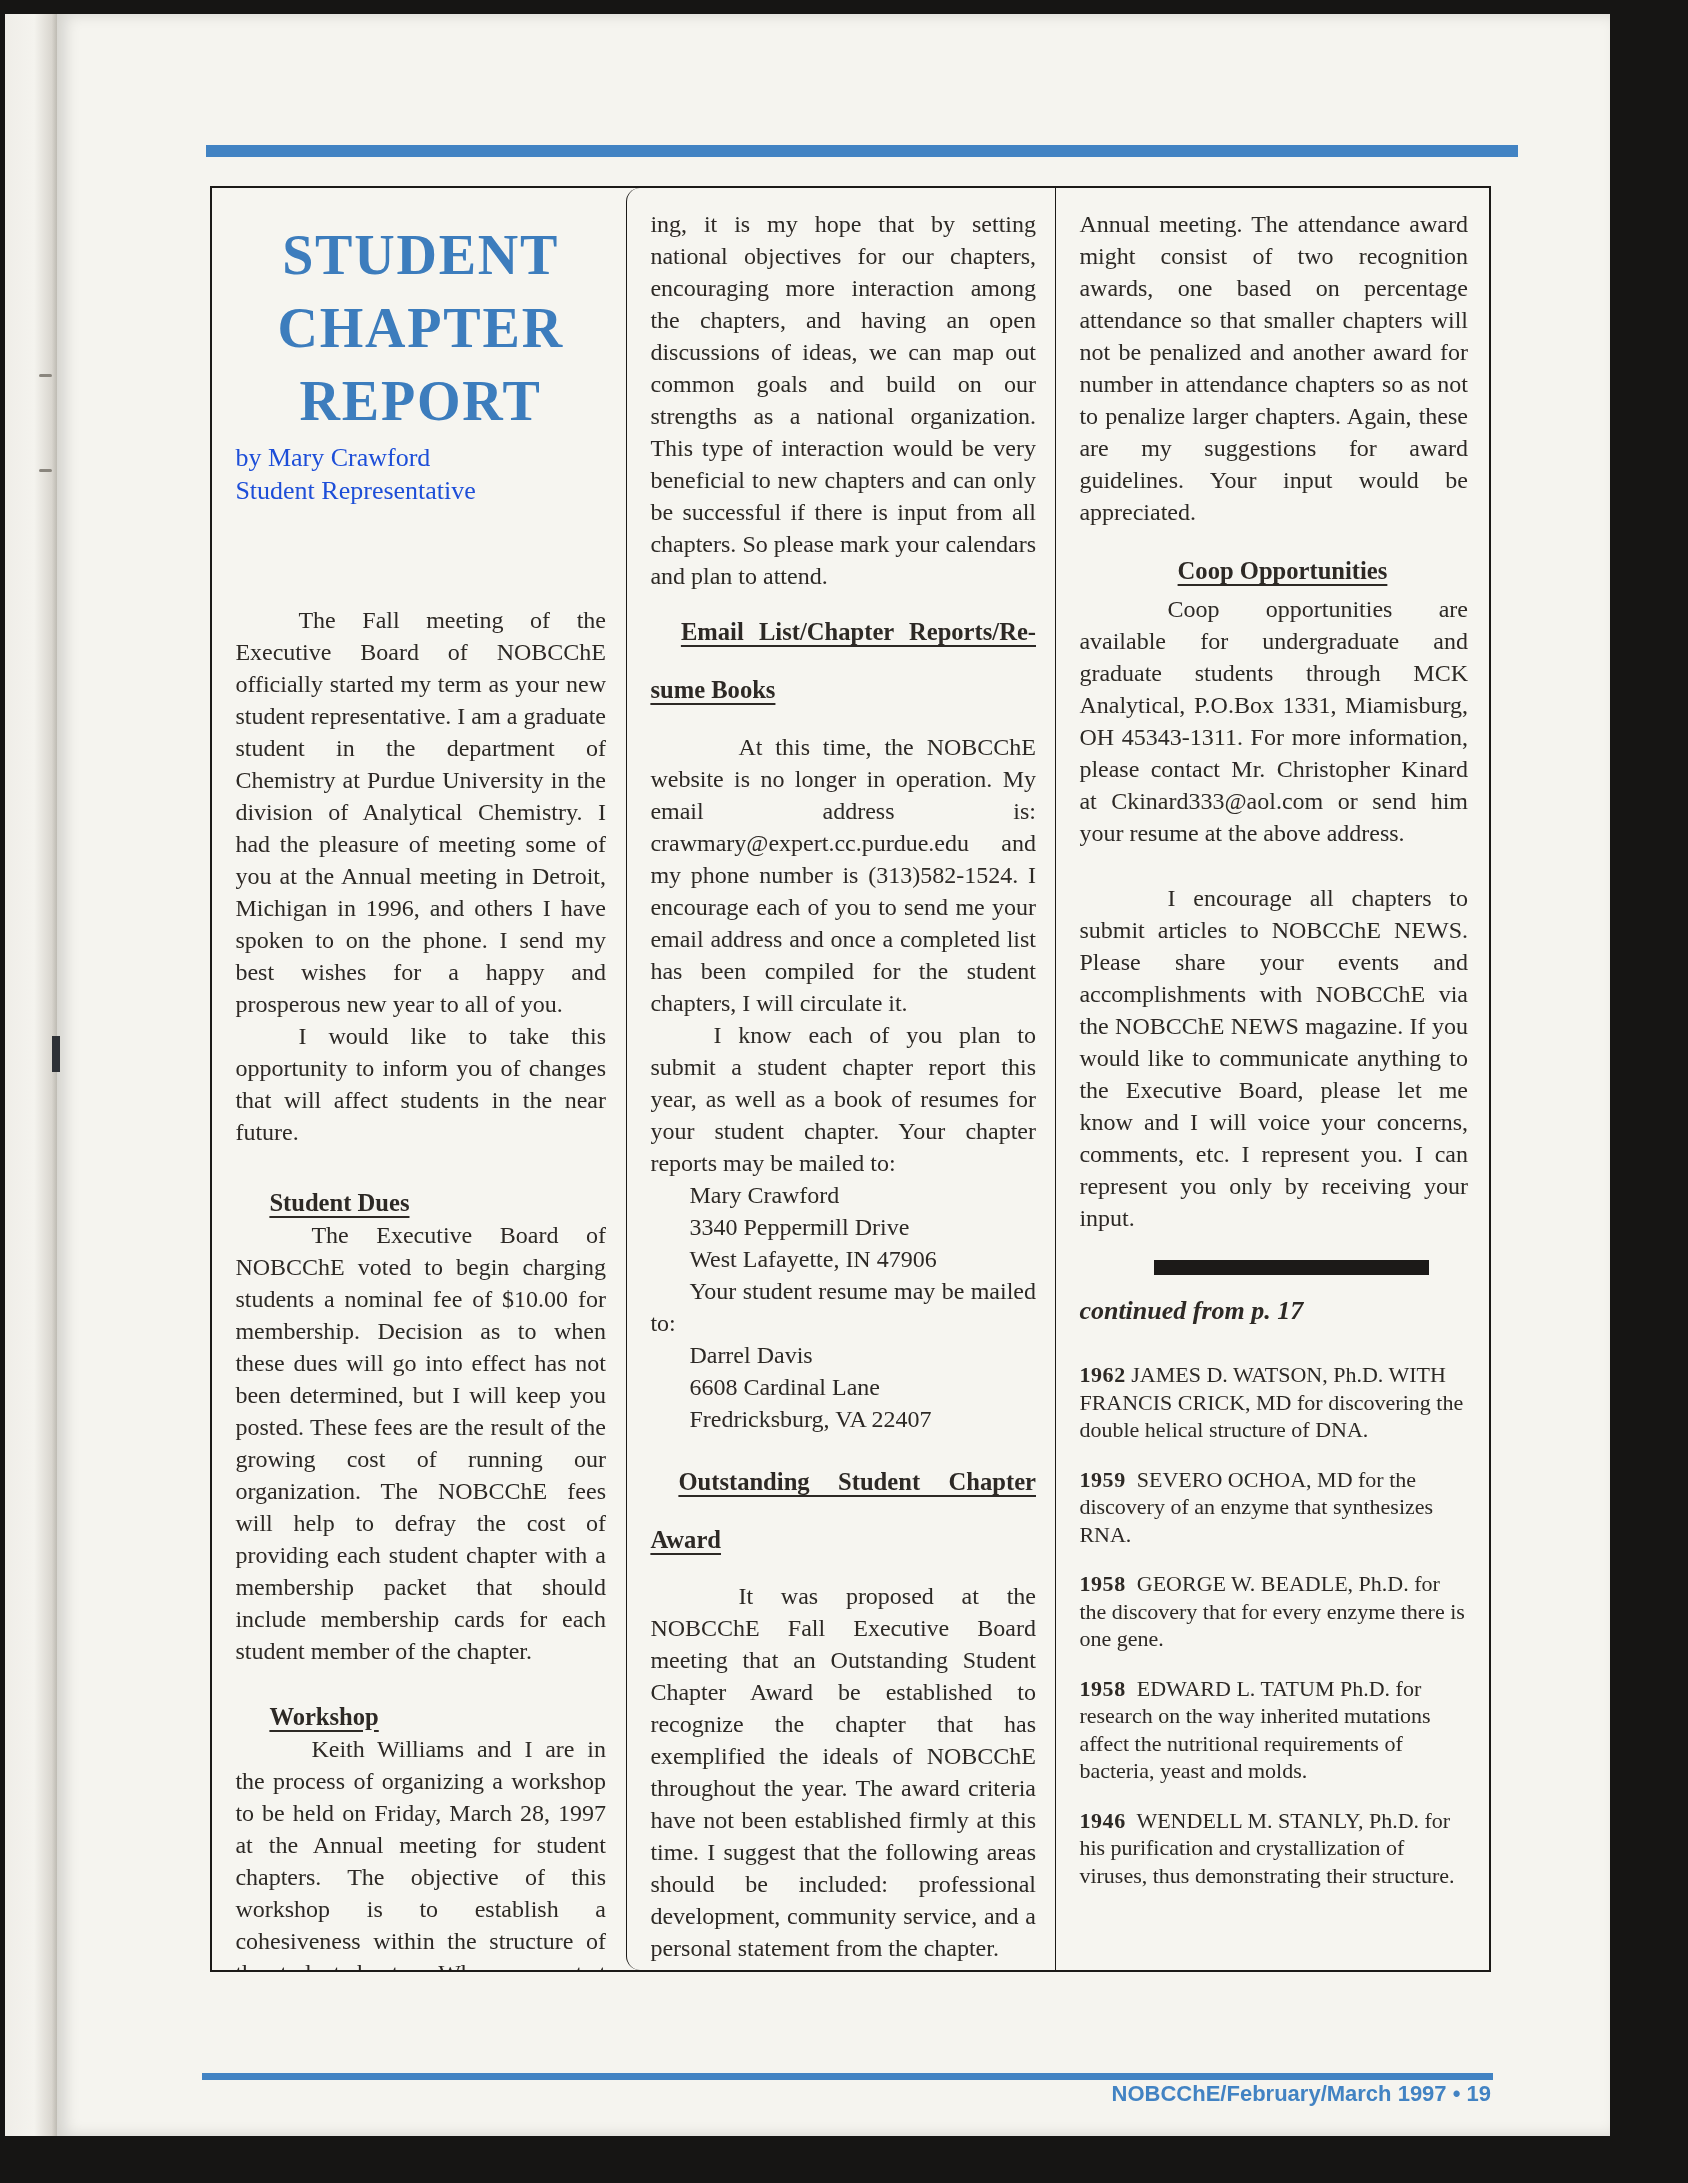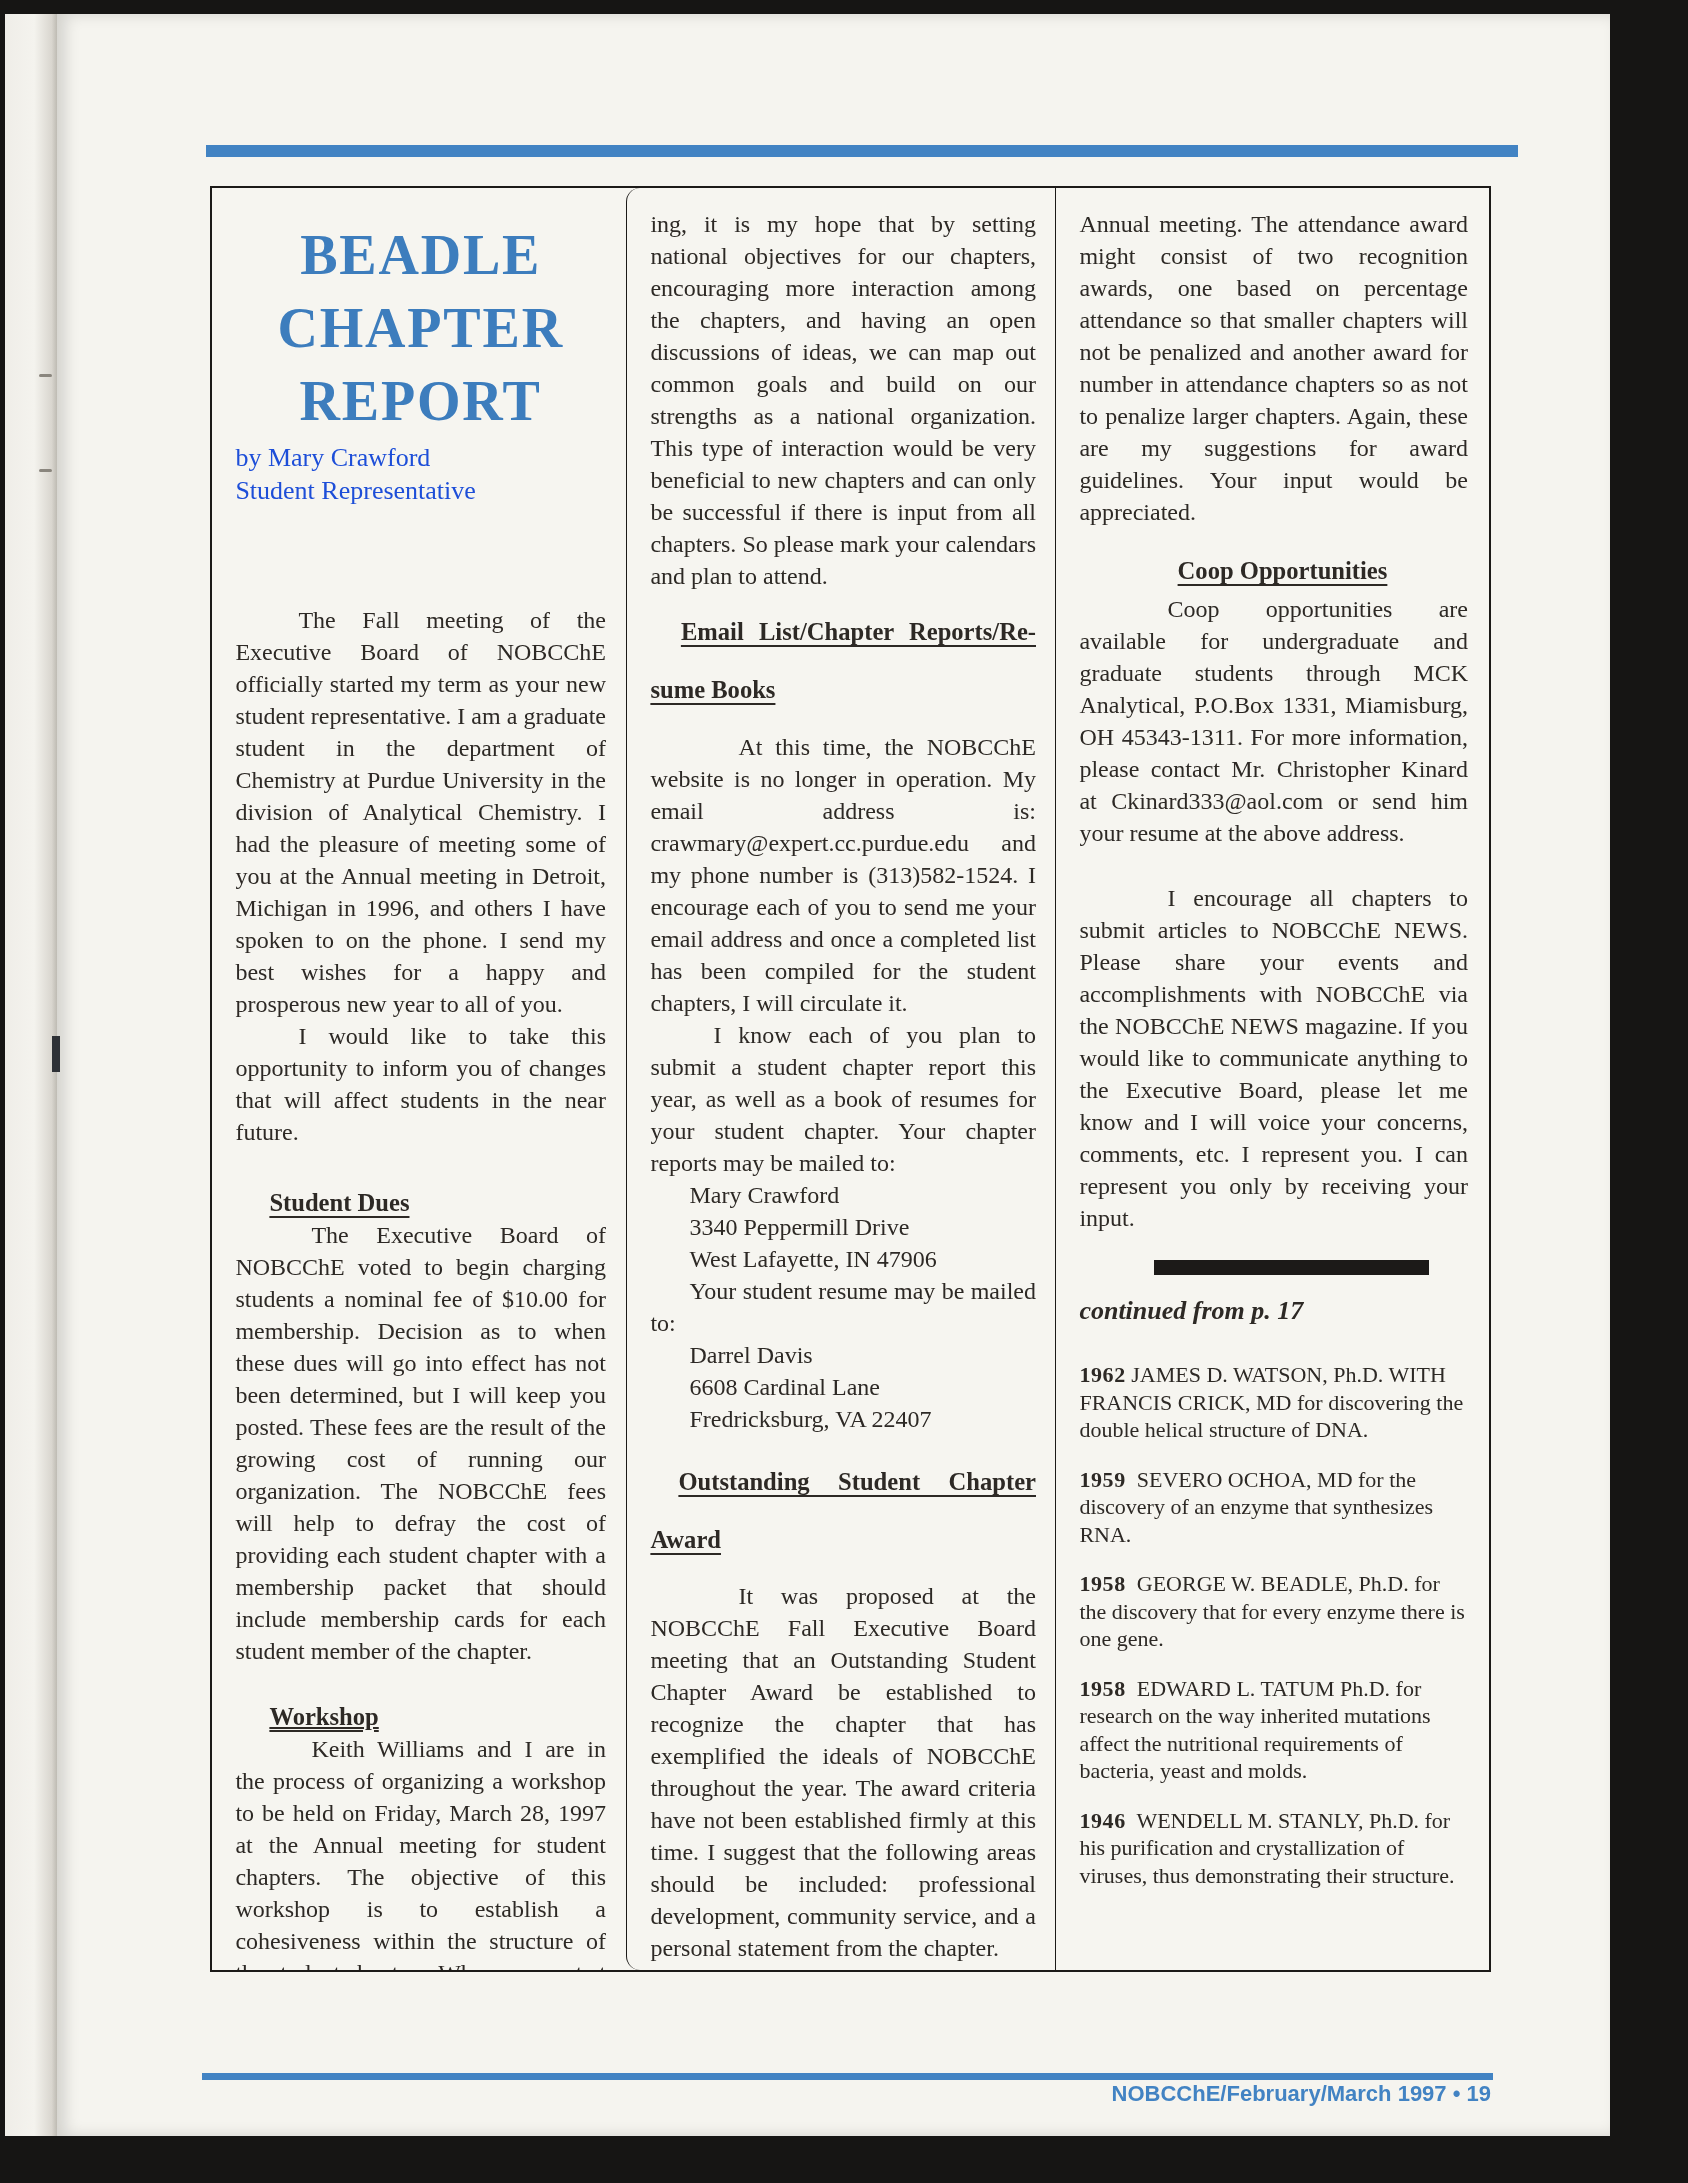--- a/index.html
+++ b/index.html
@@ -66,33 +66,33 @@
 <div class="staple" style="left:39px;top:374px;"></div>
 <div class="staple" style="left:39px;top:469px;"></div>
 <div class="spine-tick"></div>
 
 <div class="rule-blue top-rule"></div>
 
 <div class="content-box">
 
   <div class="col col-1">
     <div class="article-title">
-      <div>BEADLE</div>
+      <div>STUDENT</div>
       <div>CHAPTER</div>
       <div>REPORT</div>
     </div>
     <div class="byline">
       <div>by Mary Crawford</div>
       <div>Student Representative</div>
     </div>
     <p class="ind" style="margin-top:97px;">The Fall meeting of the Executive Board of NOBCChE officially started my term as your new student representative.  I am a graduate student in the department of Chemistry at Purdue University in the division of Analytical Chemistry.  I had the pleasure of meeting some of you at the Annual meeting in Detroit, Michigan in 1996, and others I have spoken to on the phone.  I send my best wishes for a happy and prosperous new year to all of you.</p>
     <p class="ind">I would like to take this opportunity to inform you of changes that will affect students in the near future.</p>
     <h3 class="sec-h" style="margin:38px 0 0 34px;"><span class="u">Student Dues</span></h3>
     <p class="ind" style="text-indent:76px;">The Executive Board of NOBCChE voted to begin charging students a nominal fee of $10.00 for membership.  Decision as to when these dues will go into effect has not been determined, but I will keep you posted.  These fees are the result of the growing cost of running our organization.  The NOBCChE fees will help to defray the cost of providing each student chapter with a membership packet that should include membership cards for each student member of the chapter.</p>
-    <h3 class="sec-h" style="margin:33px 0 0 34px;text-decoration:underline;"><span class="u">Workshop</span></h3>
+    <h3 class="sec-h" style="margin:33px 0 0 34px;"><span class="u">Workshop</span></h3>
     <p class="ind" style="text-indent:76px;">Keith Williams and I are in the process of organizing a workshop to be held on Friday, March 28, 1997 at the Annual meeting for student chapters.  The objective of this workshop is to establish a cohesiveness within the structure of the student chapters.  When we meet at the Annual meet-</p>
   </div>
 
   <div class="col col-2">
     <p>ing, it is my hope that by setting national objectives for our chapters, encouraging more interaction among the chapters, and having an open discussions of ideas, we can map out common goals and build on our strengths as a national organization.  This type of interaction would be very beneficial to new chapters and can only be successful if there is input from all chapters.  So please mark your calendars and plan to attend.</p>
     <h3 class="sec-h stretch" style="margin:23.4px 0 0 0;padding-left:30.5px;"><span class="u">Email List/Chapter Reports/Re-</span></h3>
     <h3 class="sec-h"><span class="u">sume Books</span></h3>
     <p class="ind" style="margin-top:22px;text-indent:88px;">At this time, the NOBCChE website is no longer in operation.  My email address is: crawmary@expert.cc.purdue.edu and my phone number is (313)582-1524.  I encourage each of you to send me your email address and once a completed list has been compiled for the student chapters, I will circulate it.</p>
     <p class="ind">I know each of you plan to submit a student chapter report this year, as well as a book of resumes for your student chapter.  Your chapter reports may be mailed to:</p>
     <div class="addr">

